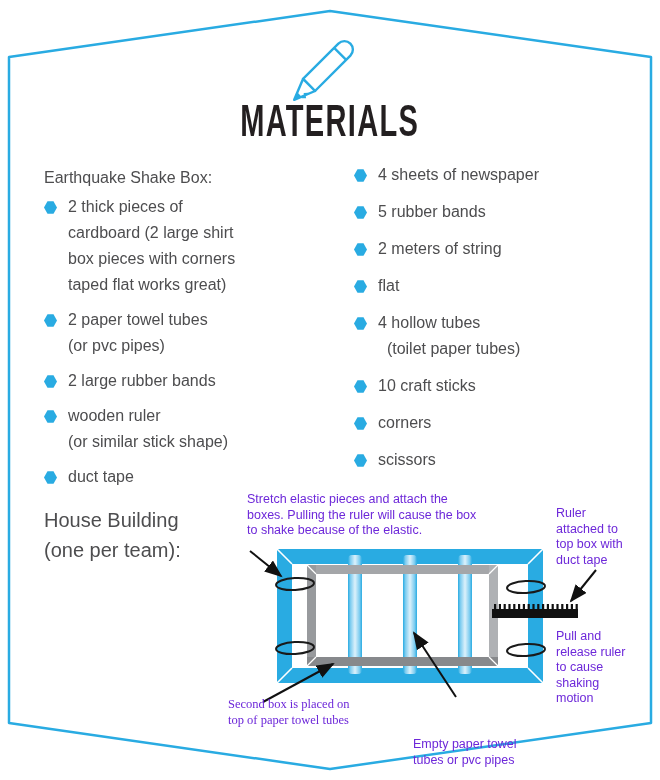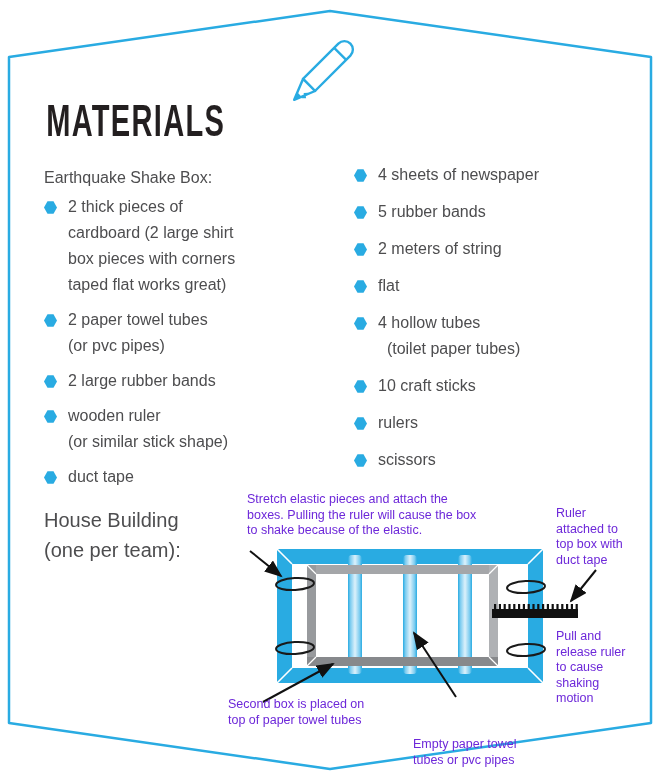--- a/index.html
+++ b/index.html
@@ -4,21 +4,21 @@
 <style>
   html,body{margin:0;padding:0;background:#ffffff;}
   .page{
     position:relative;width:660px;height:780px;background:#fff;overflow:hidden;
     font-family:"Liberation Sans","DejaVu Sans",sans-serif;color:#4D4D4F;
   }
   .gfx{position:absolute;left:0;top:0;z-index:1;}
   .txt{position:absolute;z-index:2;}
   .pre{white-space:pre-line;}
   
-  .title{left:0;right:0;top:96px;}
+  .title{left:0;right:0;top:96px;text-align:center;}
   .title span{
     display:inline-block;font-size:44px;font-weight:800;color:#231F20;
     letter-spacing:2px;transform:scaleX(0.66);transform-origin:center;
     font-family:"Liberation Sans","DejaVu Sans",sans-serif;
   }
   
   .col{font-size:16px;line-height:26px;}
   .col-left{left:44px;top:165px;width:280px;}
   .col-right{left:354px;top:162px;width:270px;}
   .col .heading{margin:0 0 3px 0;font-weight:normal;}
@@ -31,21 +31,21 @@
   }
   
   .house{left:44px;top:505px;width:250px;font-size:20px;}
   .house .heading{line-height:30px;margin:0 0 12px 0;}
   .house ul.mat li{margin-bottom:15px;line-height:26px;}
   
   .note{font-size:12.5px;line-height:15.5px;color:#6d28d9;}
   .note-stretch{left:247px;top:492px;width:300px;}
   .note-ruler{left:556px;top:506px;width:100px;}
   .note-pull{left:556px;top:629px;width:100px;}
-  .note-second{left:228px;top:697px;width:185px;}
+  .note-second{left:228px;top:697px;width:185px;font-family:Liberation Serif, serif;}
   .note-empty{left:413px;top:697px;width:155px;margin-top:40px;}
 </style>
 </head>
 <body>
 
 <div class="page">
 
   <svg class="gfx" width="660" height="780" viewBox="0 0 660 780">
     <defs>
       <linearGradient id="tubeGrad" x1="0" y1="0" x2="1" y2="0">
@@ -176,21 +176,21 @@
         <span class="hexbullet"></span>
         <span class="pre">4 hollow tubes
 &nbsp;&nbsp;(toilet paper tubes)</span>
       </li>
       <li>
         <span class="hexbullet"></span>
         <span class="pre">10 craft sticks</span>
       </li>
       <li>
         <span class="hexbullet"></span>
-        <span class="pre">rulers</span>
+        <span class="pre">corners</span>
       </li>
       <li>
         <span class="hexbullet"></span>
         <span class="pre">scissors</span>
       </li>
     </ul>
   </div>
 
   <div class="txt house">
     <p class="heading pre">House Building

